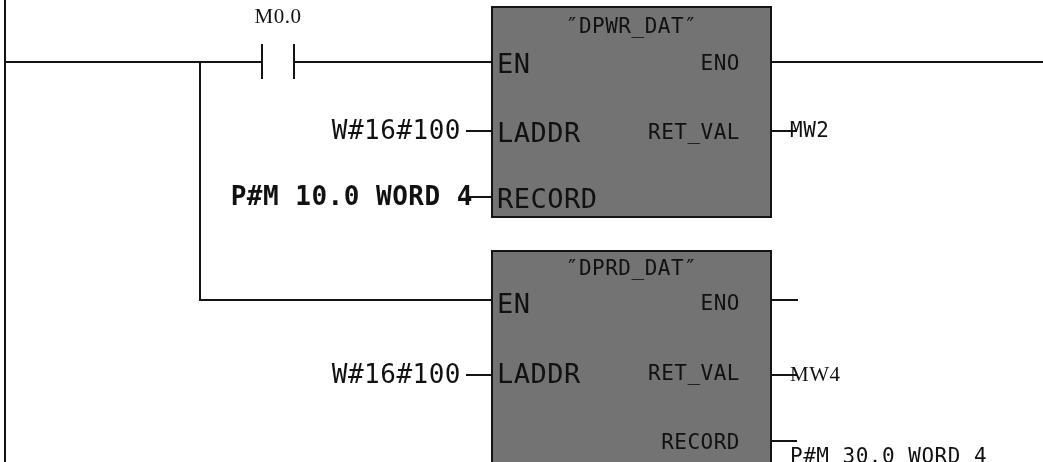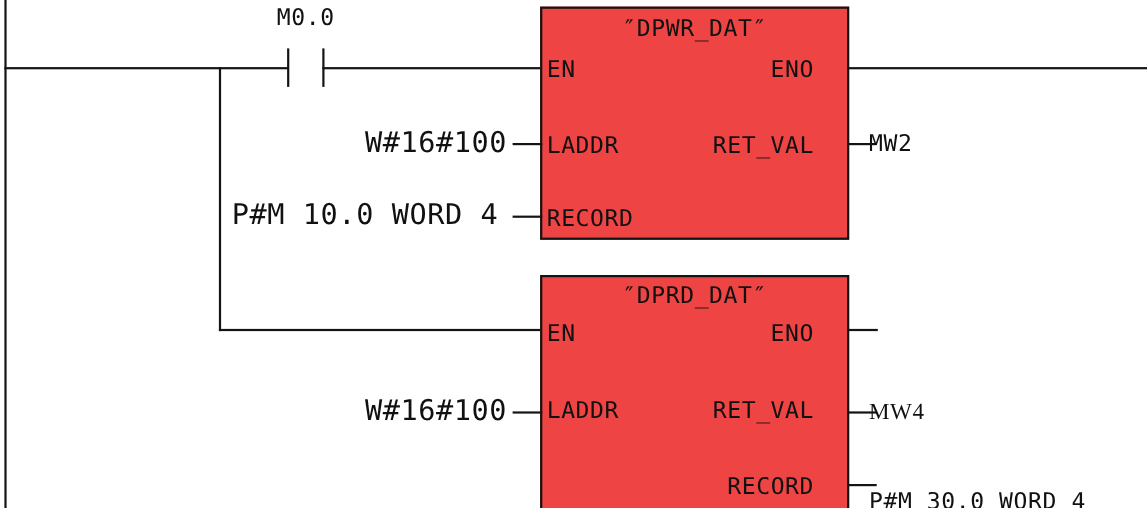--- a/index.html
+++ b/index.html
@@ -26,38 +26,38 @@
   }
   .wire-v {
     position: absolute;
     background: #141414;
     width: 2px;
   }
   
   .fb {
     position: absolute;
     border: 2px solid #141414;
-    background: #ef4444;
+    background: #737373;
     box-sizing: border-box;
   }
   .fb-title {
     position: absolute;
     left: 0;
     right: 0;
     text-align: center;
     font-size: 21px;
     line-height: 21px;
     color: #111111;
     letter-spacing: 0.5px;
     white-space: nowrap;
   }
   
   .pin-in {
     position: absolute;
-    font-size: 21px;
+    font-size: 27px;
     line-height: 21px;
     color: #111111;
     white-space: nowrap;
     letter-spacing: 0.5px;
   }
   .pin-out {
     position: absolute;
     font-size: 21px;
     line-height: 21px;
     color: #111111;
@@ -104,21 +104,21 @@
 <body>
 
 <div id="canvas">
 
   <div class="wire-v" style="left:4px; top:0px; height:462px;"></div>
 
   <div class="wire-h" style="left:4px; top:61px; width:258px;"></div>
 
   <div class="contact-bar" style="left:261px; top:44px; height:35px;"></div>
   <div class="contact-bar" style="left:293px; top:44px; height:35px;"></div>
-  <div class="contact-label" style="left:207px; top:6px; width:142px;">M0.0</div>
+  <div class="contact-label" style="left:207px; top:6px; width:142px;font-family:Liberation Serif, serif;">M0.0</div>
 
   <div class="wire-h" style="left:293px; top:61px; width:199px;"></div>
 
   <div class="wire-v" style="left:199px; top:61px; height:240px;"></div>
   <div class="wire-h" style="left:199px; top:299px; width:293px;"></div>
 
   <div class="fb" style="left:491px; top:6px; width:281px; height:212px;">
     <div class="fb-title" style="top:8px;">″DPWR_DAT″</div>
 
     <div class="pin-in" style="left:4px; top:45px;">EN</div>
@@ -126,21 +126,21 @@
     <div class="pin-in" style="left:4px; top:180px;">RECORD</div>
 
     <div class="pin-out" style="right:30px; top:45px;">ENO</div>
     <div class="pin-out" style="right:30px; top:114px;">RET_VAL</div>
   </div>
 
   <div class="wire-h" style="left:466px; top:130px; width:27px;"></div>
   <div class="operand-left" style="left:186px; top:120px; width:275px;">W#16#100</div>
 
   <div class="wire-h" style="left:466px; top:196px; width:27px;"></div>
-  <div class="operand-left" style="left:152px; top:186px; width:301px;">P#M 10.0 WORD 4</div>
+  <div class="operand-left" style="left:172px; top:186px; width:301px;font-weight:bold;">P#M 10.0 WORD 4</div>
 
   <div class="wire-h" style="left:770px; top:61px; width:273px;"></div>
 
   <div class="wire-h" style="left:770px; top:130px; width:27px;"></div>
   <div class="operand-right" style="left:790px; top:120px;">MW2</div>
 
   <div class="fb" style="left:491px; top:250px; width:281px; height:260px;">
     <div class="fb-title" style="top:6px;">″DPRD_DAT″</div>
 
     <div class="pin-in" style="left:4px; top:41px;">EN</div>

